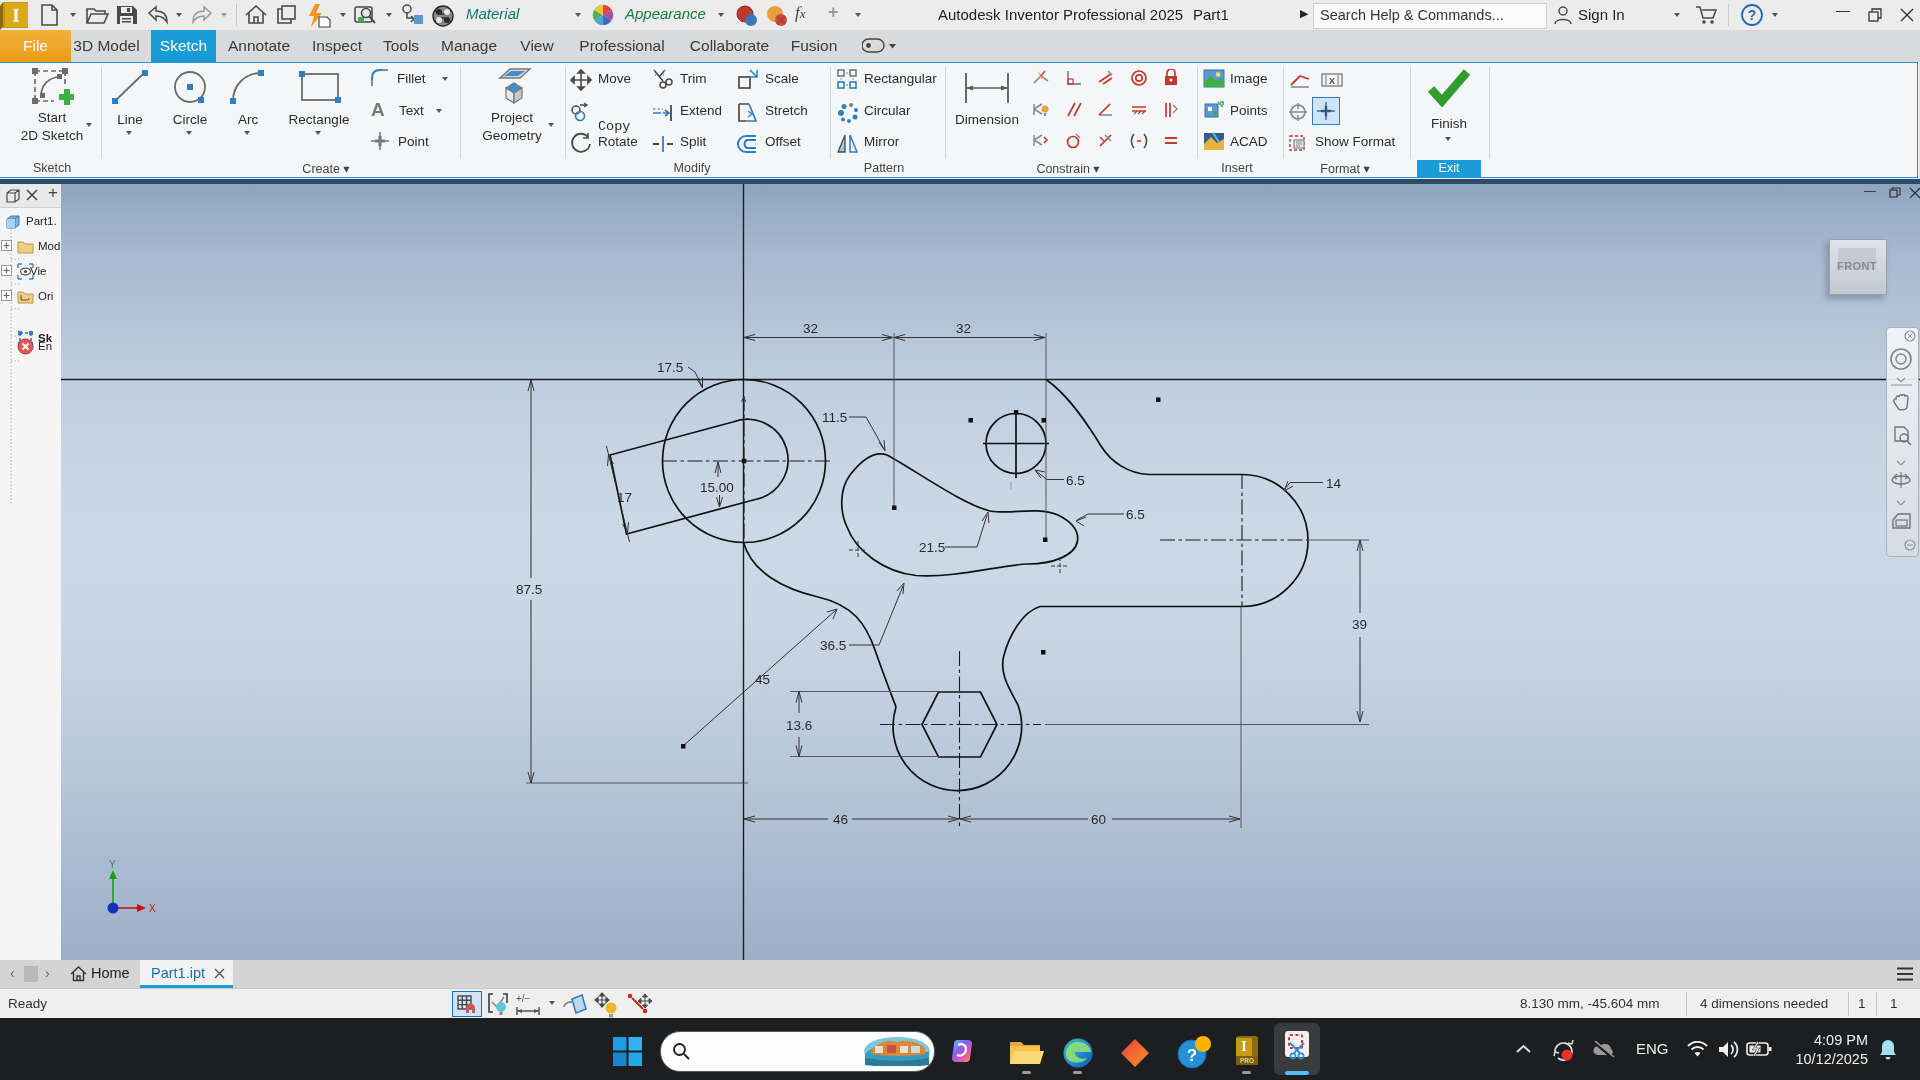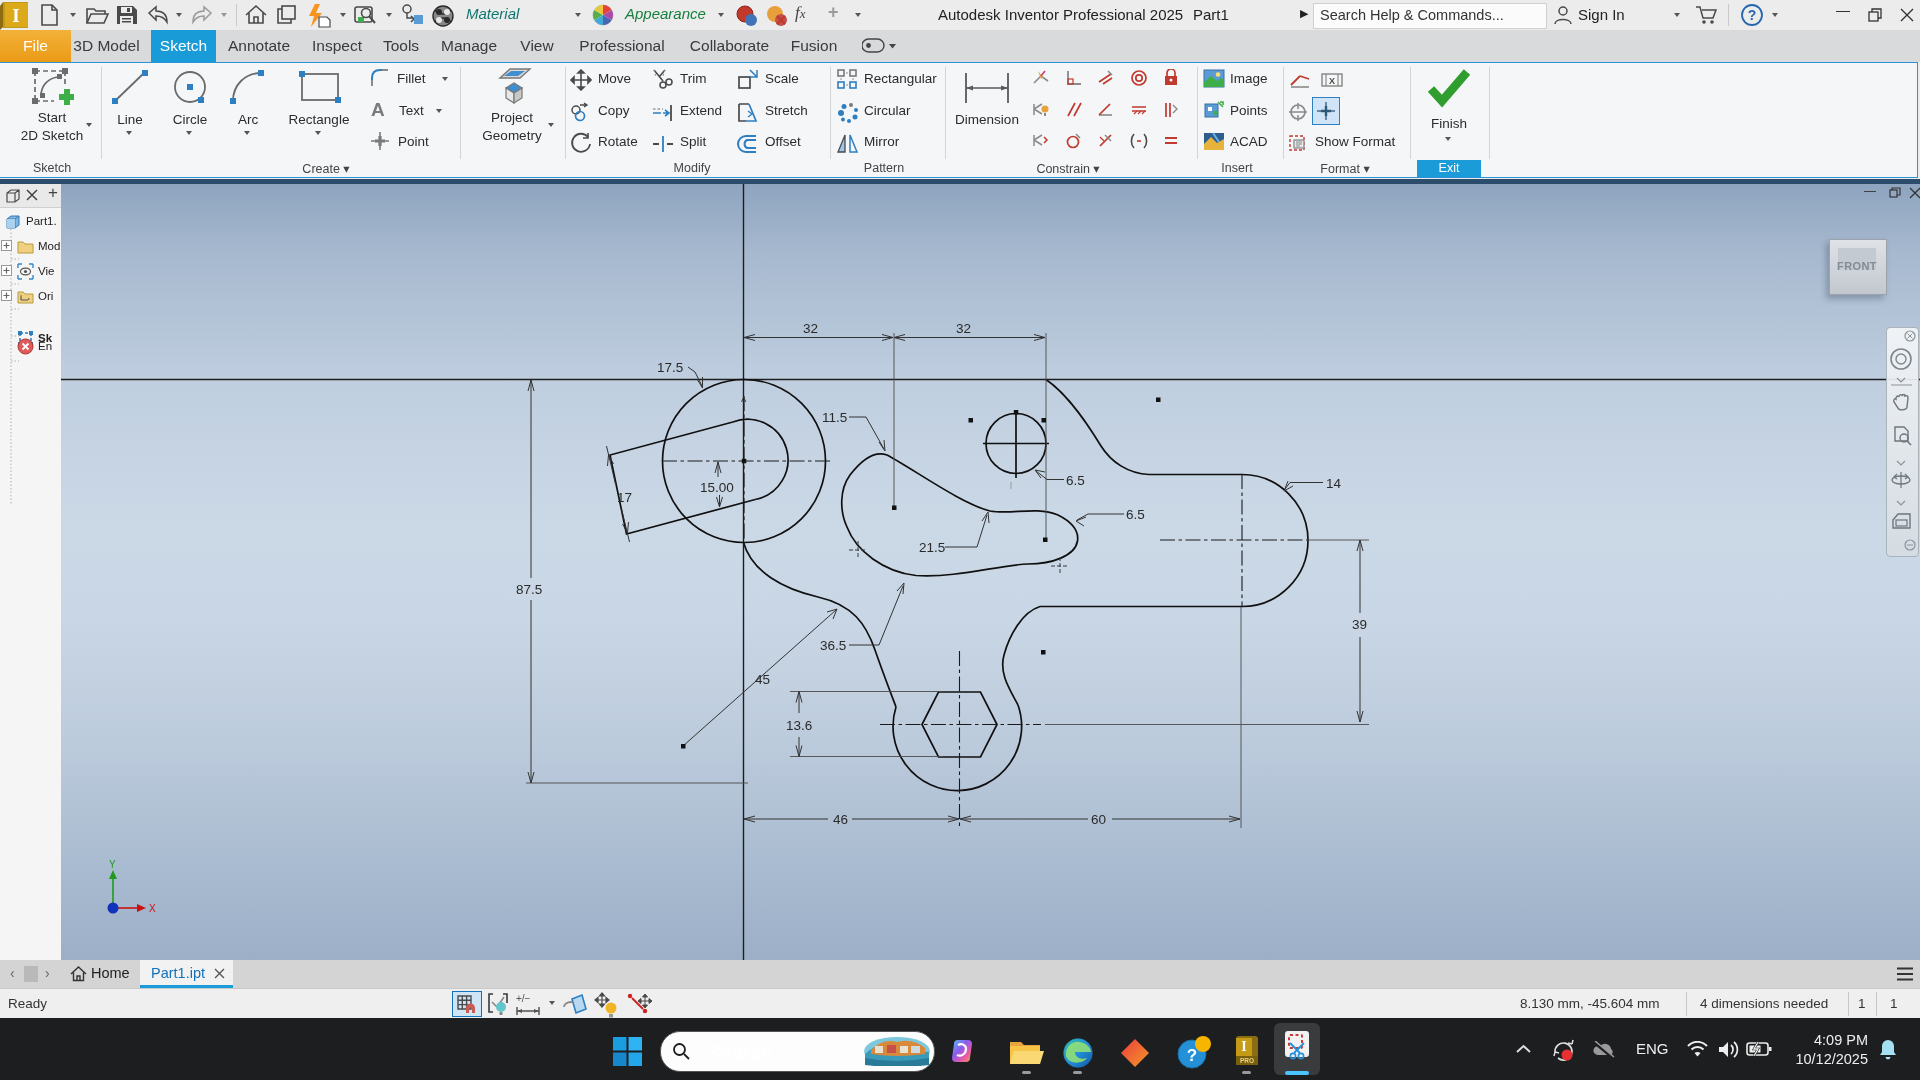--- a/index.html
+++ b/index.html
@@ -290,21 +290,21 @@
 
   <svg class="abs" style="left:570px;top:6px" width="22" height="22" viewBox="0 0 22 22">
       <path d="M11 1 L14 4 H8 Z M11 21 L8 18 H14 Z M1 11 L4 8 V14 Z M21 11 L18 14 V8 Z M11 3 V19 M3 11 H19" fill="#4a4a4a" stroke="#4a4a4a" stroke-width="1.6"></path>
     </svg>
   <span class="rsmall" style="left:598px;top:8px;">Move</span>
   <svg class="abs" style="left:570px;top:38px" width="22" height="22" viewBox="0 0 22 22">
       <circle cx="6" cy="9" r="4" stroke="#4a4a4a" stroke-width="1.5" fill="none"></circle>
       <circle cx="10" cy="15" r="4.5" stroke="#2e7fc2" stroke-width="1.7" fill="none"></circle>
       <path d="M10 4 h6 m-2 -2 l3 2 l-3 2" stroke="#4a4a4a" stroke-width="1.4" fill="none"></path>
     </svg>
-  <span class="rsmall" style="left:598px;top:40px;">Copy</span>
+  <span class="rsmall" style="left:598px;top:56px;font-family:Liberation Mono, monospace;">Copy</span>
   <svg class="abs" style="left:570px;top:69px" width="22" height="22" viewBox="0 0 22 22">
       <path d="M18 5 A9 9 0 1 0 20 12" stroke="#4a4a4a" stroke-width="1.8" fill="none"></path>
       <path d="M18 1 v5 h-5" fill="none" stroke="#4a4a4a" stroke-width="1.6"></path>
     </svg>
   <span class="rsmall" style="left:598px;top:71px;">Rotate</span>
   <svg class="abs" style="left:651px;top:5px" width="24" height="24" viewBox="0 0 24 24">
       <path d="M3 2 L12 13 M14 2 L8 9" stroke="#4a4a4a" stroke-width="1.6"></path>
       <path d="M3 2 l2 7 M14 2 l-2 6" stroke="#999" stroke-width="1.2" stroke-dasharray="2 2"></path>
       <circle cx="12" cy="17" r="3" fill="none" stroke="#4a4a4a" stroke-width="1.5"></circle>
       <circle cx="18" cy="14" r="3" fill="none" stroke="#4a4a4a" stroke-width="1.5"></circle>
@@ -728,21 +728,21 @@
     <div class="trow" style="top:76px;">
         <svg class="abs" style="left:1px;top:5px" width="11" height="11" viewBox="0 0 11 11">
           <rect x="0.5" y="0.5" width="10" height="10" fill="#fff" stroke="#999"></rect>
           <path d="M2.5 5.5 h6 M5.5 2.5 v6" stroke="#666" stroke-width="1.2"></path>
         </svg>
         <svg class="abs" style="left:17px;top:3px" width="17" height="17" viewBox="0 0 17 17">
           <path d="M1 1 h4 M1 1 v4 M16 1 h-4 M16 1 v4 M1 16 h4 M1 16 v-4 M16 16 h-4 M16 16 v-4" stroke="#3a86c8" stroke-width="1.4" fill="none"></path>
           <ellipse cx="8.5" cy="8.5" rx="5" ry="3.4" fill="none" stroke="#555" stroke-width="1.2"></ellipse>
           <circle cx="8.5" cy="8.5" r="1.6" fill="#555"></circle>
         </svg>
-        <span class="abs" style="left:38px;top:5px">Vie</span>
+        <span class="abs" style="left:30px;top:5px">Vie</span>
       </div>
     <div class="trow" style="top:101px;">
         <svg class="abs" style="left:1px;top:5px" width="11" height="11" viewBox="0 0 11 11">
           <rect x="0.5" y="0.5" width="10" height="10" fill="#fff" stroke="#999"></rect>
           <path d="M2.5 5.5 h6 M5.5 2.5 v6" stroke="#666" stroke-width="1.2"></path>
         </svg>
         <svg class="abs" style="left:17px;top:4px" width="17" height="15" viewBox="0 0 17 15">
           <path d="M1 3 h5 l2 2 h8 v9 h-15 z" fill="#f0d080" stroke="#b89a40"></path>
           <path d="M4 11 h7 M4 11 v-4" stroke="#555" stroke-width="1.1" fill="none"></path>
           <path d="M11 11 l2,-1 -2,-1 z M4 7 l-1,-2 2,2 z" fill="#555"></path>

